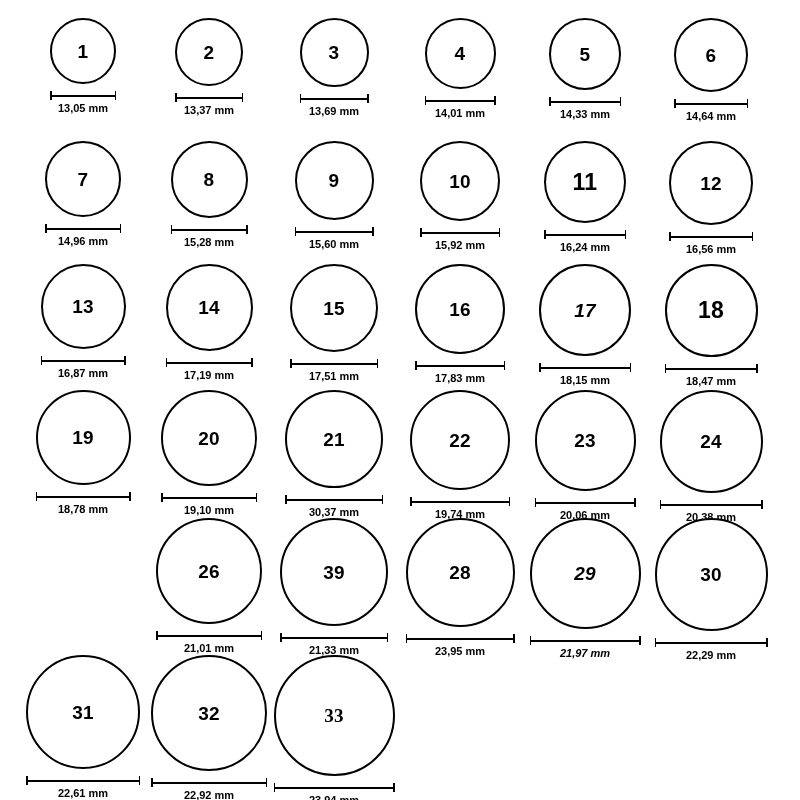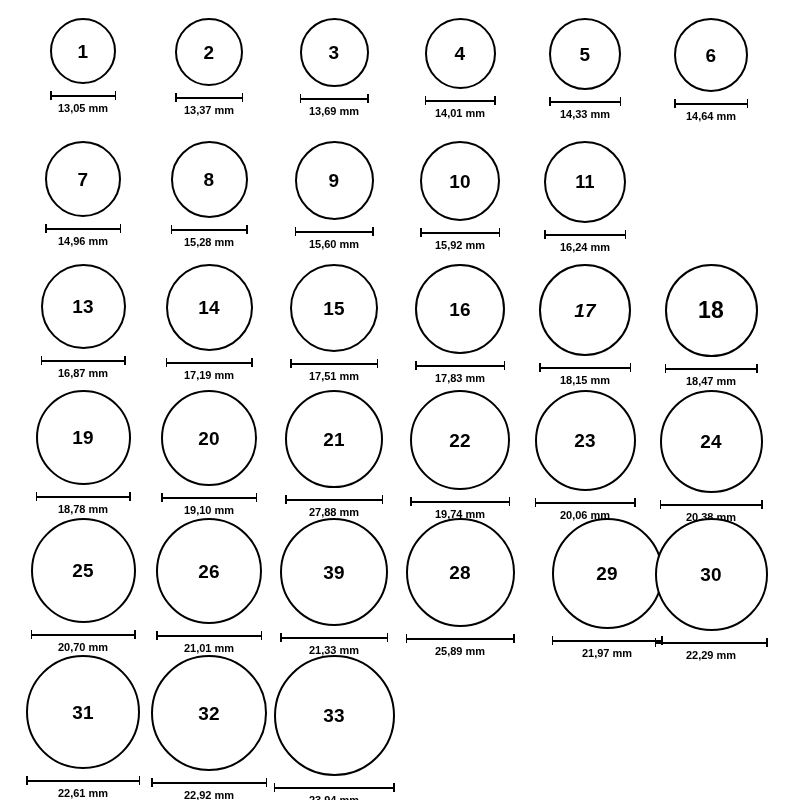--- a/index.html
+++ b/index.html
@@ -180,28 +180,39 @@
       </div>
       <div class="measure" style="width: 80px;">
         <div class="bar"></div>
         <div class="cap left"></div>
         <div class="cap right"></div>
       </div>
       <div class="measure-label">15,92 mm</div>
     </div>
     <div class="size-cell" style="left: 545px; top: 141px; width: 80px;">
       <div class="ring-circle" style="width: 82px; height: 82px;">
-        <span class="ring-number" style="font-size: 18px;">11</span>
+        <span class="ring-number" style="font-size: 23px;">11</span>
       </div>
       <div class="measure" style="width: 82px;">
         <div class="bar"></div>
         <div class="cap left"></div>
         <div class="cap right"></div>
       </div>
       <div class="measure-label">16,24 mm</div>
+    </div>
+    <div class="size-cell" style="left: 671px; top: 141px; width: 80px;">
+      <div class="ring-circle" style="width: 84px; height: 84px;">
+        <span class="ring-number" style="font-size: 19px;">12</span>
+      </div>
+      <div class="measure" style="width: 84px;">
+        <div class="bar"></div>
+        <div class="cap left"></div>
+        <div class="cap right"></div>
+      </div>
+      <div class="measure-label">16,56 mm</div>
     </div>
     <div class="size-cell" style="left: 43px; top: 264px; width: 80px;">
       <div class="ring-circle" style="width: 85px; height: 85px;">
         <span class="ring-number" style="font-size: 19px;">13</span>
       </div>
       <div class="measure" style="width: 85px;">
         <div class="bar"></div>
         <div class="cap left"></div>
         <div class="cap right"></div>
       </div>
@@ -286,21 +297,21 @@
     </div>
     <div class="size-cell" style="left: 294px; top: 390px; width: 80px;">
       <div class="ring-circle" style="width: 98px; height: 98px;">
         <span class="ring-number" style="font-size: 19px;">21</span>
       </div>
       <div class="measure" style="width: 98px;">
         <div class="bar"></div>
         <div class="cap left"></div>
         <div class="cap right"></div>
       </div>
-      <div class="measure-label">27,88 mm</div>
+      <div class="measure-label">30,37 mm</div>
     </div>
     <div class="size-cell" style="left: 420px; top: 390px; width: 80px;">
       <div class="ring-circle" style="width: 100px; height: 100px;">
         <span class="ring-number" style="font-size: 19px;">22</span>
       </div>
       <div class="measure" style="width: 100px;">
         <div class="bar"></div>
         <div class="cap left"></div>
         <div class="cap right"></div>
       </div>
@@ -321,31 +332,20 @@
       <div class="ring-circle" style="width: 103px; height: 103px;">
         <span class="ring-number" style="font-size: 19px;">24</span>
       </div>
       <div class="measure" style="width: 103px;">
         <div class="bar"></div>
         <div class="cap left"></div>
         <div class="cap right"></div>
       </div>
       <div class="measure-label">20,38 mm</div>
     </div>
-    <div class="size-cell" style="left: 43px; top: 518px; width: 80px;">
-      <div class="ring-circle" style="width: 105px; height: 105px;">
-        <span class="ring-number" style="font-size: 19px;">25</span>
-      </div>
-      <div class="measure" style="width: 105px;">
-        <div class="bar"></div>
-        <div class="cap left"></div>
-        <div class="cap right"></div>
-      </div>
-      <div class="measure-label">20,70 mm</div>
-    </div>
     <div class="size-cell" style="left: 169px; top: 518px; width: 80px;">
       <div class="ring-circle" style="width: 106px; height: 106px;">
         <span class="ring-number" style="font-size: 19px;">26</span>
       </div>
       <div class="measure" style="width: 106px;">
         <div class="bar"></div>
         <div class="cap left"></div>
         <div class="cap right"></div>
       </div>
       <div class="measure-label">21,01 mm</div>
@@ -363,23 +363,23 @@
     </div>
     <div class="size-cell" style="left: 420px; top: 518px; width: 80px;">
       <div class="ring-circle" style="width: 109px; height: 109px;">
         <span class="ring-number" style="font-size: 19px;">28</span>
       </div>
       <div class="measure" style="width: 109px;">
         <div class="bar"></div>
         <div class="cap left"></div>
         <div class="cap right"></div>
       </div>
-      <div class="measure-label">25,89 mm</div>
-    </div>
-    <div class="size-cell" style="left: 567px; top: 518px; width: 80px;">
+      <div class="measure-label">23,95 mm</div>
+    </div>
+    <div class="size-cell" style="left: 545px; top: 518px; width: 80px; font-style: italic;">
       <div class="ring-circle" style="width: 111px; height: 111px;">
         <span class="ring-number" style="font-size: 19px;">29</span>
       </div>
       <div class="measure" style="width: 111px;">
         <div class="bar"></div>
         <div class="cap left"></div>
         <div class="cap right"></div>
       </div>
       <div class="measure-label">21,97 mm</div>
     </div>
@@ -410,21 +410,21 @@
         <span class="ring-number" style="font-size: 19px;">32</span>
       </div>
       <div class="measure" style="width: 116px;">
         <div class="bar"></div>
         <div class="cap left"></div>
         <div class="cap right"></div>
       </div>
       <div class="measure-label">22,92 mm</div>
     </div>
     <div class="size-cell" style="left: 294px; top: 655px; width: 80px;">
-      <div class="ring-circle" style="width: 121px; height: 121px;">
+      <div class="ring-circle" style="width: 121px; height: 121px; font-family: Liberation Serif, serif;">
         <span class="ring-number" style="font-size: 19px;">33</span>
       </div>
       <div class="measure" style="width: 121px;">
         <div class="bar"></div>
         <div class="cap left"></div>
         <div class="cap right"></div>
       </div>
       <div class="measure-label">23,94 mm</div>
     </div>
   </div>

